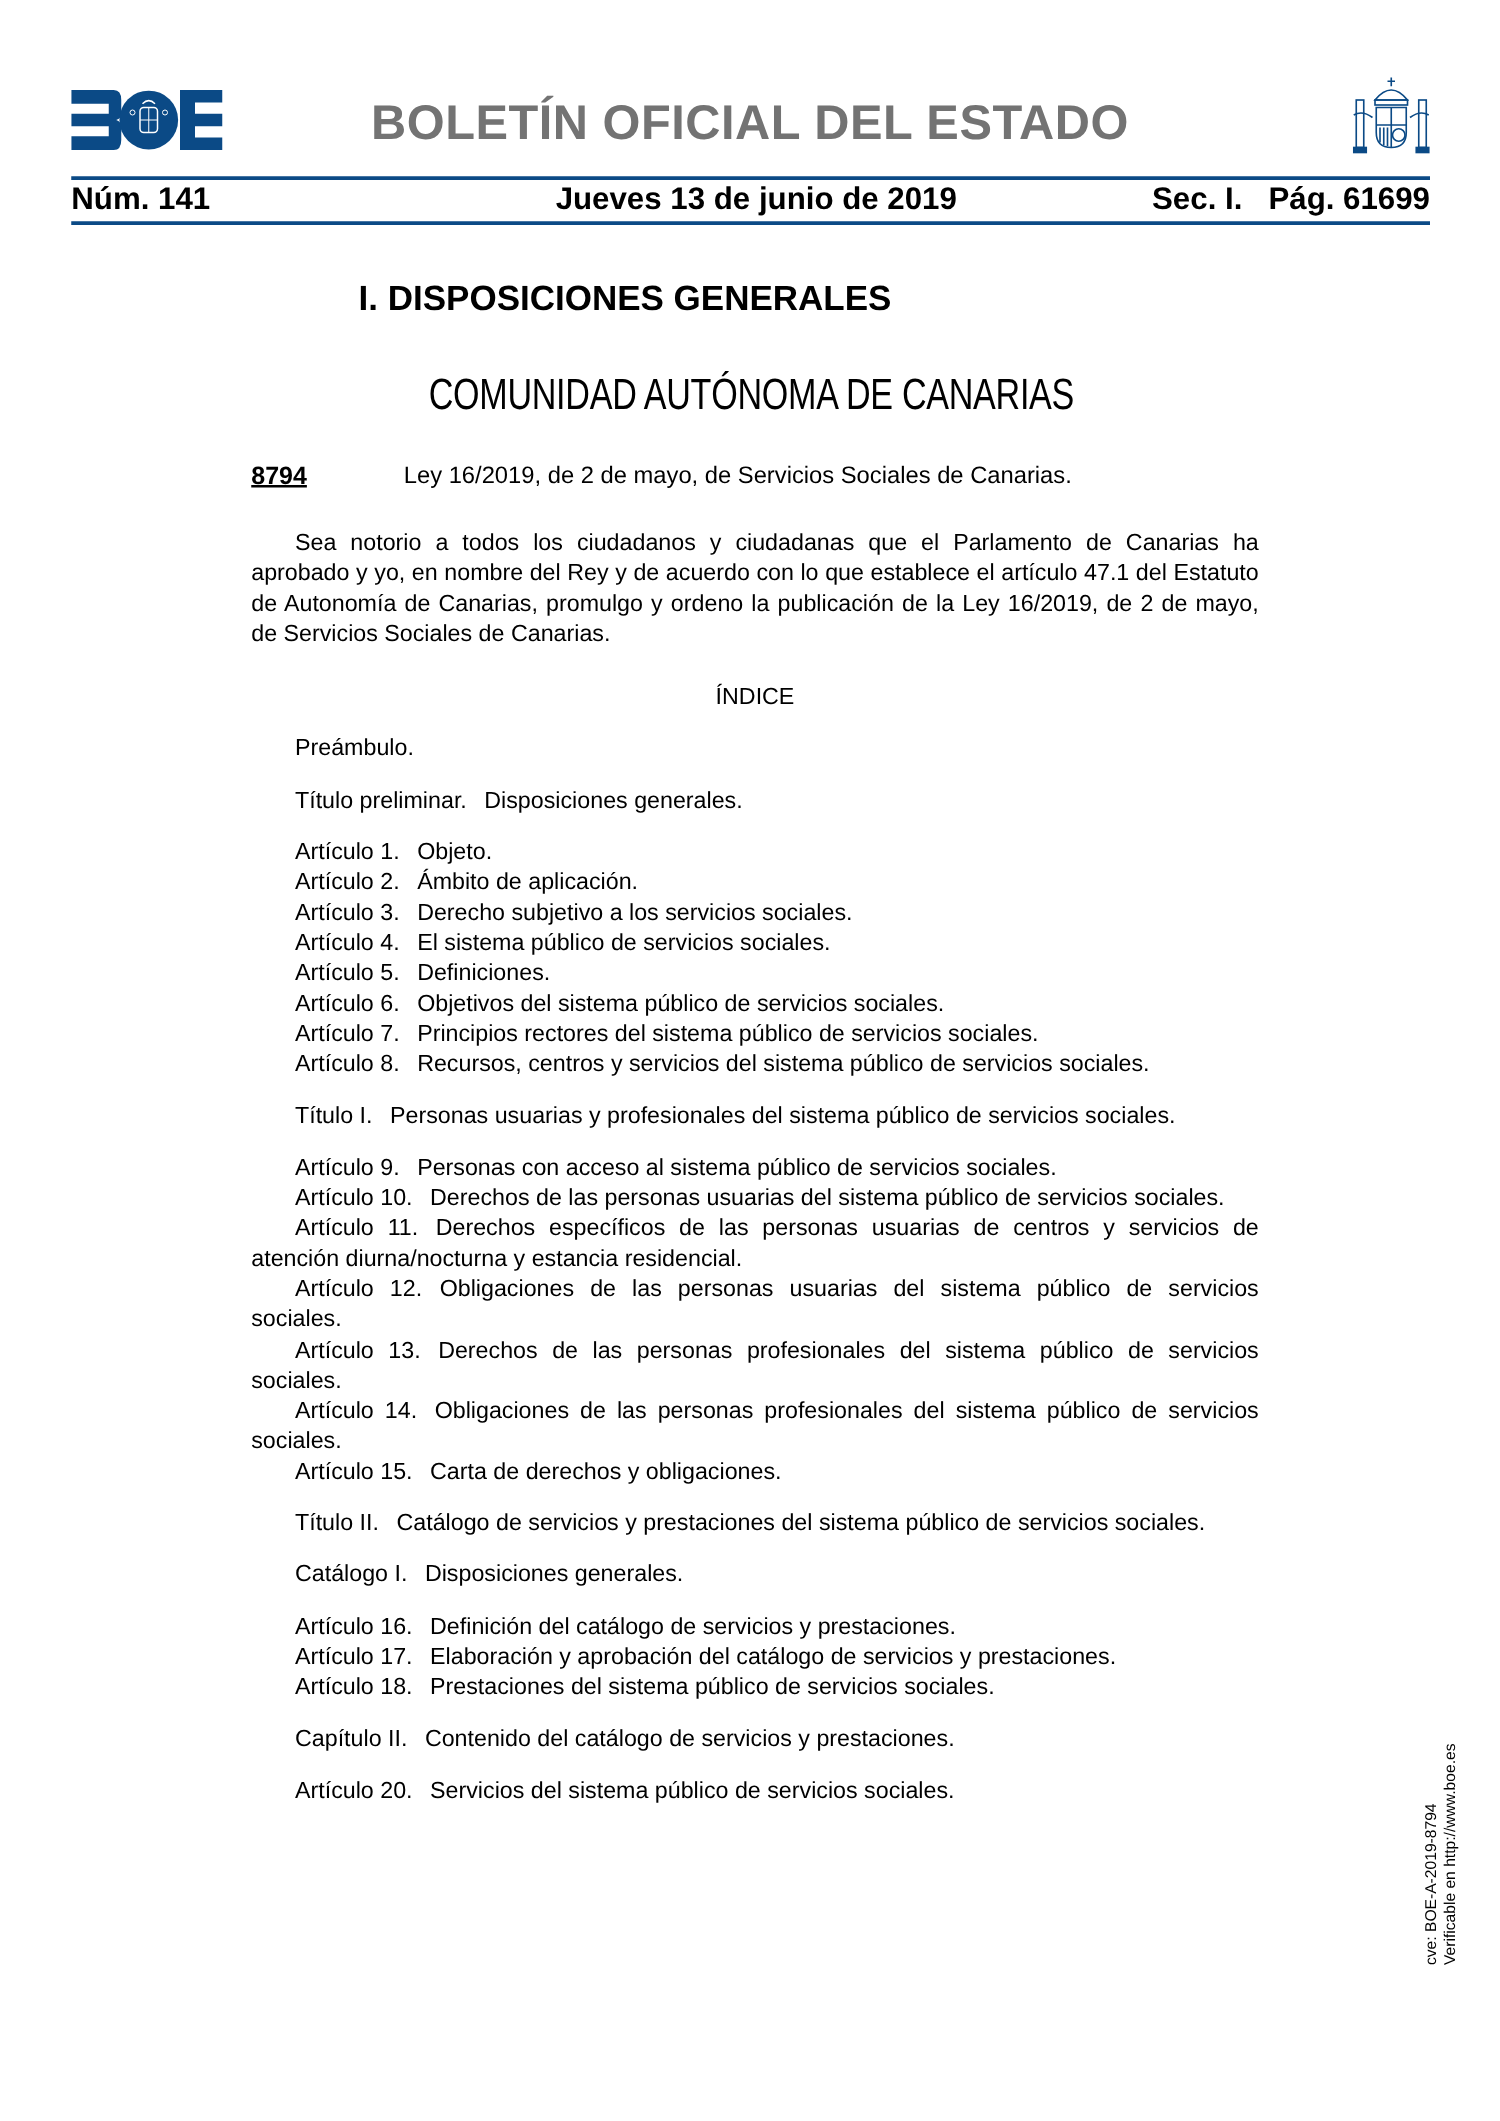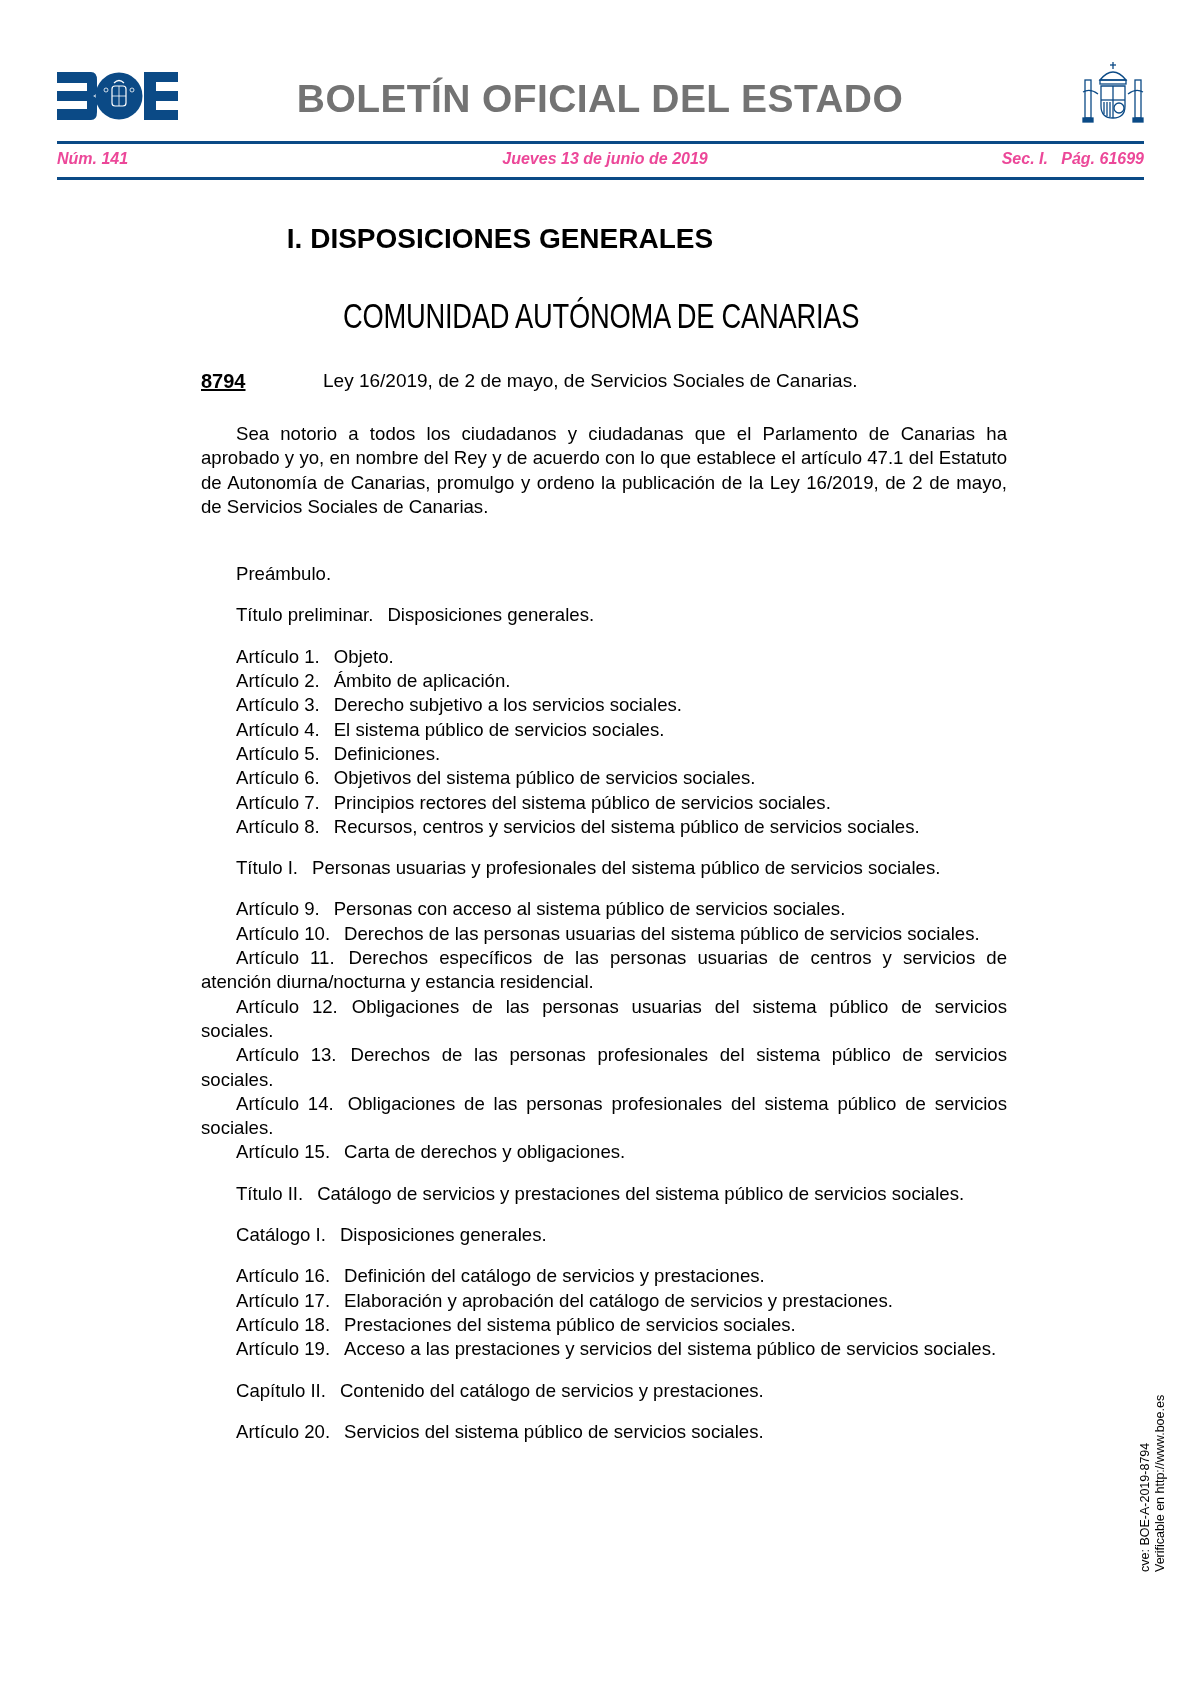--- a/index.html
+++ b/index.html
@@ -4,21 +4,21 @@
 <style>
   html, body { margin: 0; padding: 0; background: #ffffff; }
   body { width: 1200px; height: 1697px; position: relative; overflow: hidden;
          font-family: "Liberation Sans", sans-serif; color: #000; }
   .abs { position: absolute; }
   .logo { left: 57px; top: 72px; width: 121px; height: 48px; }
   .masthead { left: 200px; width: 800px; top: 76px; text-align: center;
               font-weight: bold; font-size: 39px; letter-spacing: 0.4px; color: #737373; line-height: 46px; }
   .arms { left: 1082px; top: 60px; width: 62px; height: 64px; }
   .rule { left: 57px; width: 1087px; height: 3px; background: #0b4a86; }
-  .hdr { top: 148px; height: 22px; font-size: 16px; font-weight: bold; color: #ec4899; line-height: 22px; font-style: italic; }
+  .hdr { top: 148px; height: 22px; font-size: 25px; font-weight: bold; color: #000000; line-height: 22px; }
   .section { top: 222px; left: 0; width: 1000px; text-align: center; font-weight: bold; font-size: 28px; line-height: 34px; }
   .community { top: 296px; left: 0; width: 1200px; text-align: center; font-size: 35px; line-height: 40px;
                transform: scaleX(0.78); transform-origin: 605px 0; letter-spacing: -0.3px; }
   .num { left: 201px; top: 370px; font-weight: bold; font-size: 20px; line-height: 22px; text-decoration: underline; }
   .law { left: 323px; top: 370px; font-size: 19px; line-height: 22px; }
   .body { left: 201px; width: 806px; font-size: 18.6px; line-height: 24.3px; }
   .p { margin: 0; text-align: justify; text-indent: 35px; }
   .p-last { text-align-last: left; }
   .index-title { text-align: center; text-indent: 0; margin: 0; }
   .entry { margin: 0; text-indent: 35px; text-align: justify; text-align-last: left; }
@@ -80,20 +80,21 @@
 
 <div class="abs section">I. DISPOSICIONES GENERALES</div>
 <div class="abs community">COMUNIDAD AUTÓNOMA DE CANARIAS</div>
 
 <div class="abs num">8794</div>
 <div class="abs law">Ley 16/2019, de 2 de mayo, de Servicios Sociales de Canarias.</div>
 
 <div class="abs body" style="top:422px;">
   <p class="p p-last">Sea notorio a todos los ciudadanos y ciudadanas que el Parlamento de Canarias ha aprobado y yo, en nombre del Rey y de acuerdo con lo que establece el artículo 47.1 del Estatuto de Autonomía de Canarias, promulgo y ordeno la publicación de la Ley 16/2019, de 2 de mayo, de Servicios Sociales de Canarias.</p>
   <div style="height:26px;"></div>
+  <p class="index-title">ÍNDICE</p>
   <div style="height:17px;"></div>
   <p class="entry">Preámbulo.</p>
   <div class="gap"></div>
 
   <p class="entry"><span class="lbl">Título preliminar.</span><span>Disposiciones generales.</span></p>
   <div class="gap"></div>
   <p class="entry"><span class="lbl">Artículo 1.</span><span>Objeto.</span></p>
   <p class="entry"><span class="lbl">Artículo 2.</span><span>Ámbito de aplicación.</span></p>
   <p class="entry"><span class="lbl">Artículo 3.</span><span>Derecho subjetivo a los servicios sociales.</span></p>
   <p class="entry"><span class="lbl">Artículo 4.</span><span>El sistema público de servicios sociales.</span></p>
@@ -115,21 +116,20 @@
   <div class="gap"></div>
 
   <p class="entry"><span class="lbl">Título II.</span><span>Catálogo de servicios y prestaciones del sistema público de servicios sociales.</span></p>
   <div class="gap"></div>
 
   <p class="entry"><span class="lbl">Catálogo I.</span><span>Disposiciones generales.</span></p>
   <div class="gap"></div>
   <p class="entry"><span class="lbl">Artículo 16.</span><span>Definición del catálogo de servicios y prestaciones.</span></p>
   <p class="entry"><span class="lbl">Artículo 17.</span><span>Elaboración y aprobación del catálogo de servicios y prestaciones.</span></p>
   <p class="entry"><span class="lbl">Artículo 18.</span><span>Prestaciones del sistema público de servicios sociales.</span></p>
-  <p class="entry"><span class="lbl">Artículo 19.</span><span>Acceso a las prestaciones y servicios del sistema público de servicios sociales.</span></p>
   <div class="gap"></div>
 
   <p class="entry"><span class="lbl">Capítulo II.</span><span>Contenido del catálogo de servicios y prestaciones.</span></p>
   <div class="gap"></div>
   <p class="entry"><span class="lbl">Artículo 20.</span><span>Servicios del sistema público de servicios sociales.</span></p>
 </div>
 
 <div class="abs side">
   <div class="side-inner">
     <div>cve: BOE-A-2019-8794</div>

